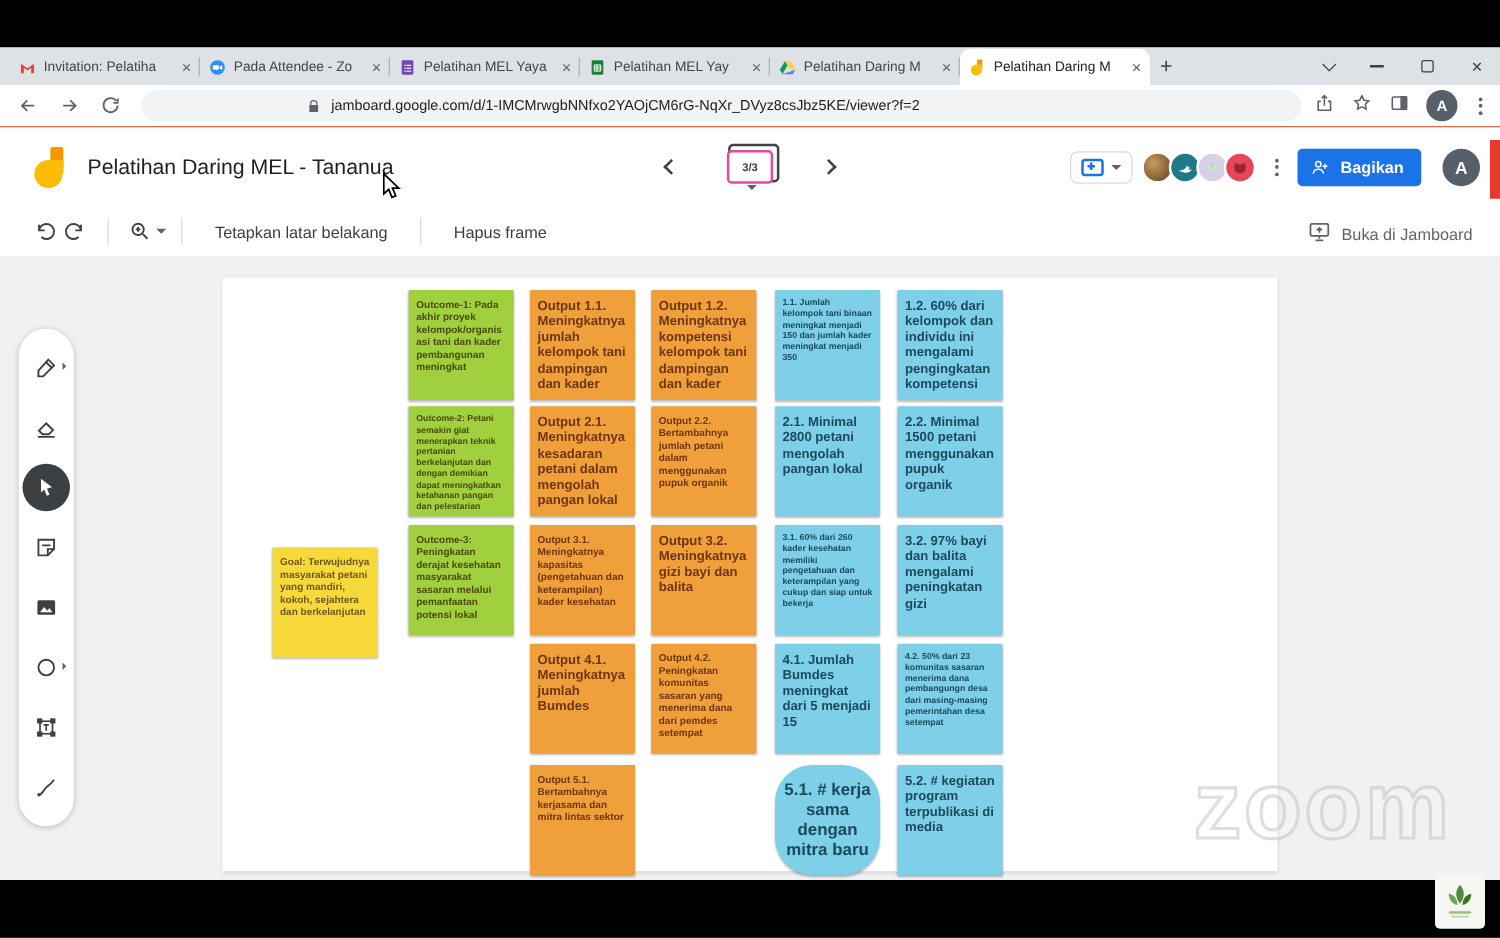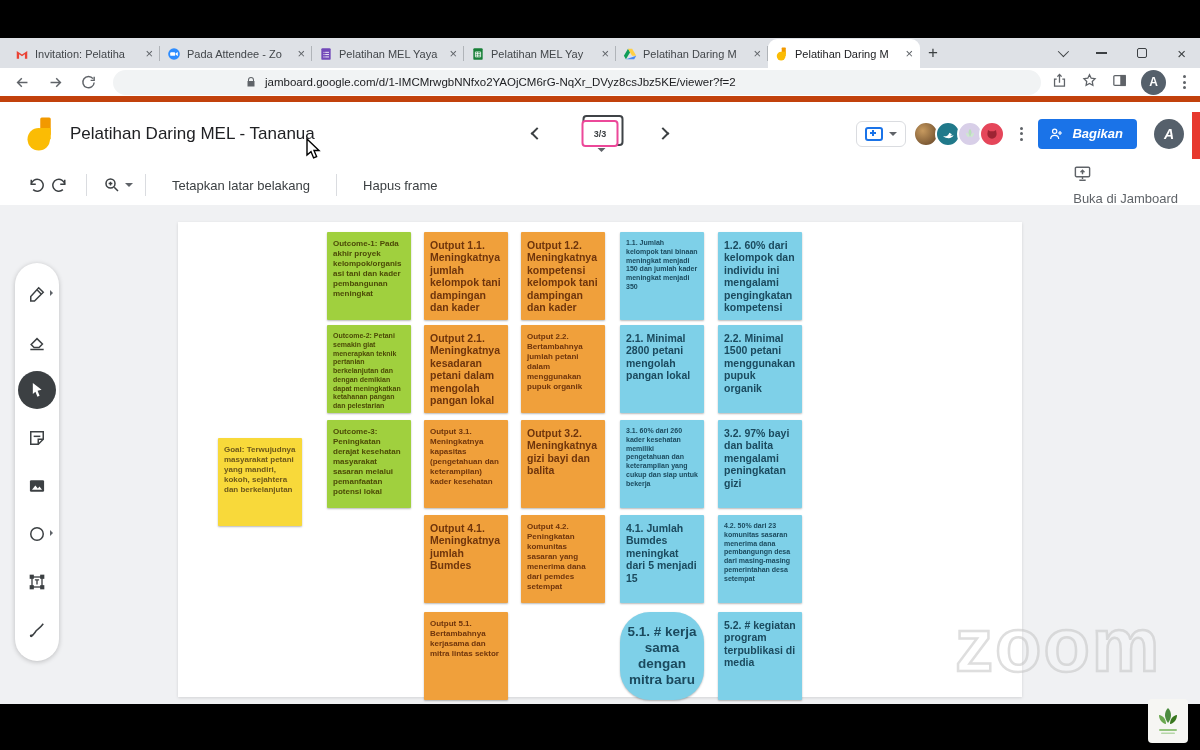--- a/index.html
+++ b/index.html
@@ -30,21 +30,21 @@
     font-size:17px; color:#3c4043; margin-bottom:2px; }
   .win-controls { position:absolute; right:8px; top:0; height:30px; display:flex;
     align-items:center; gap:30px; color:#3c4043; padding-right:6px; }
   .wc-chev { width:8px; height:8px; border-right:1.6px solid #3c4043; border-bottom:1.6px solid #3c4043;
     transform:rotate(45deg) translateY(-2px); }
   .wc-min { width:11px; height:1.6px; background:#3c4043; }
   .wc-max { width:10px; height:10px; border:1.4px solid #3c4043; border-radius:2px; }
   .wc-close { font-size:15px; line-height:1; }
 
   
-  .urlbar { height:34px; background:#fff; border-bottom:6px solid #c2410c;
+  .urlbar { height:34px; background:#fff; border-bottom:1px solid #c2410c;
     display:flex; align-items:center; padding:0 10px; flex:none; }
   .nav-ic { width:24px; height:24px; display:flex; align-items:center; justify-content:center;
     margin-right:9px; }
   .nav-ic svg { width:17px; height:17px; }
   .omnibox { flex:1; height:25px; background:#f1f3f4; border-radius:13px;
     display:flex; align-items:center; padding-left:132px; margin:0 10px 0 4px; overflow:hidden; }
   .omnibox svg { width:12px; height:12px; flex:none; }
   .url-text { font-size:11.5px; color:#202124; margin-left:8px; white-space:nowrap; }
   .bar-right { display:flex; align-items:center; gap:13px; flex:none; }
   .bar-right svg { width:17px; height:17px; }
@@ -63,21 +63,21 @@
   .chev { width:9px; height:9px; border-right:2px solid #3c4043; border-bottom:2px solid #3c4043; }
   .chev.left  { transform:rotate(135deg); }
   .chev.right { transform:rotate(-45deg); }
   .frame-box { width:37px; height:27px; border:2px solid #ec4899; border-radius:4px;
     background:#fff; position:relative; display:flex; align-items:center; justify-content:center;
     font-size:9px; color:#3c4043; font-weight:bold; }
   .frame-box::before { content:''; position:absolute; right:-7px; top:-7px; width:37px; height:27px;
     border:2px solid #3f4347; border-radius:4px; z-index:-1; }
   .frame-box::after { content:''; position:absolute; bottom:-11px; left:14px;
     border:4px solid transparent; border-top-color:#5f6368; }
-  .header-right { margin-left:auto; display:flex; align-items:center; gap:11px;font-style:italic; }
+  .header-right { margin-left:auto; display:flex; align-items:center; gap:11px; }
   .addframe-btn { display:flex; align-items:center; gap:6px; border:1px solid #dadce0;
     border-radius:6px; padding:5px 8px; background:#fff; }
   .addframe-ic { width:18px; height:14px; border:2px solid #1a73e8; border-radius:3px; position:relative; }
   .addframe-ic::before { content:''; position:absolute; left:5px; top:1px; width:2px; height:6px; background:#1a73e8; }
   .addframe-ic::after  { content:''; position:absolute; left:3px; top:3px; width:6px; height:2px; background:#1a73e8; }
   .caret-dn { border:4px solid transparent; border-top-color:#5f6368; margin-top:4px; }
   .avatars { display:flex; }
   .p-avatar { width:26px; height:26px; border-radius:50%; margin-left:-4px;
     border:2px solid #fff; display:flex; align-items:center; justify-content:center; overflow:hidden; }
   .p-avatar svg { width:16px; height:16px; }
@@ -91,21 +91,21 @@
   .avatar-lg { width:30px; height:30px; border-radius:50%; background:#55606b; color:#fff;
     display:flex; align-items:center; justify-content:center; font-size:14px; font-weight:bold; margin-left:6px; }
 
   
   .jb-toolbar { height:40px; display:flex; align-items:center; padding:0 22px;
     flex:none; background:#fff; position:relative; }
   .tb-ic { width:26px; height:26px; display:flex; align-items:center; justify-content:center; }
   .tb-ic svg { width:18px; height:18px; }
   .tb-sep { width:1px; height:22px; background:#dadce0; margin:0 12px; }
   .tb-label { font-size:13px; color:#3c4043; padding:0 14px; }
-  .tb-right { margin-left:auto; display:flex; align-items:flex-start; gap:8px; color:#5f6368; font-size:13px;flex-direction:column; }
+  .tb-right { margin-left:auto; display:flex; align-items:flex-end; gap:8px; color:#5f6368; font-size:13px; }
   .tb-right svg { width:19px; height:19px; }
 
   
   .workspace { flex:1; background:#f0f1f3; position:relative; overflow:hidden; }
   .canvas { position:absolute; left:178px; top:17px; width:844px; height:475px;
     background:#fff; box-shadow:0 1px 3px rgba(0,0,0,.13); }
 
   
   .tool-pill { position:absolute; left:15px; top:58px; width:44px; background:#fff;
     border-radius:22px; box-shadow:0 1px 5px rgba(0,0,0,.22); padding:12px 0;

